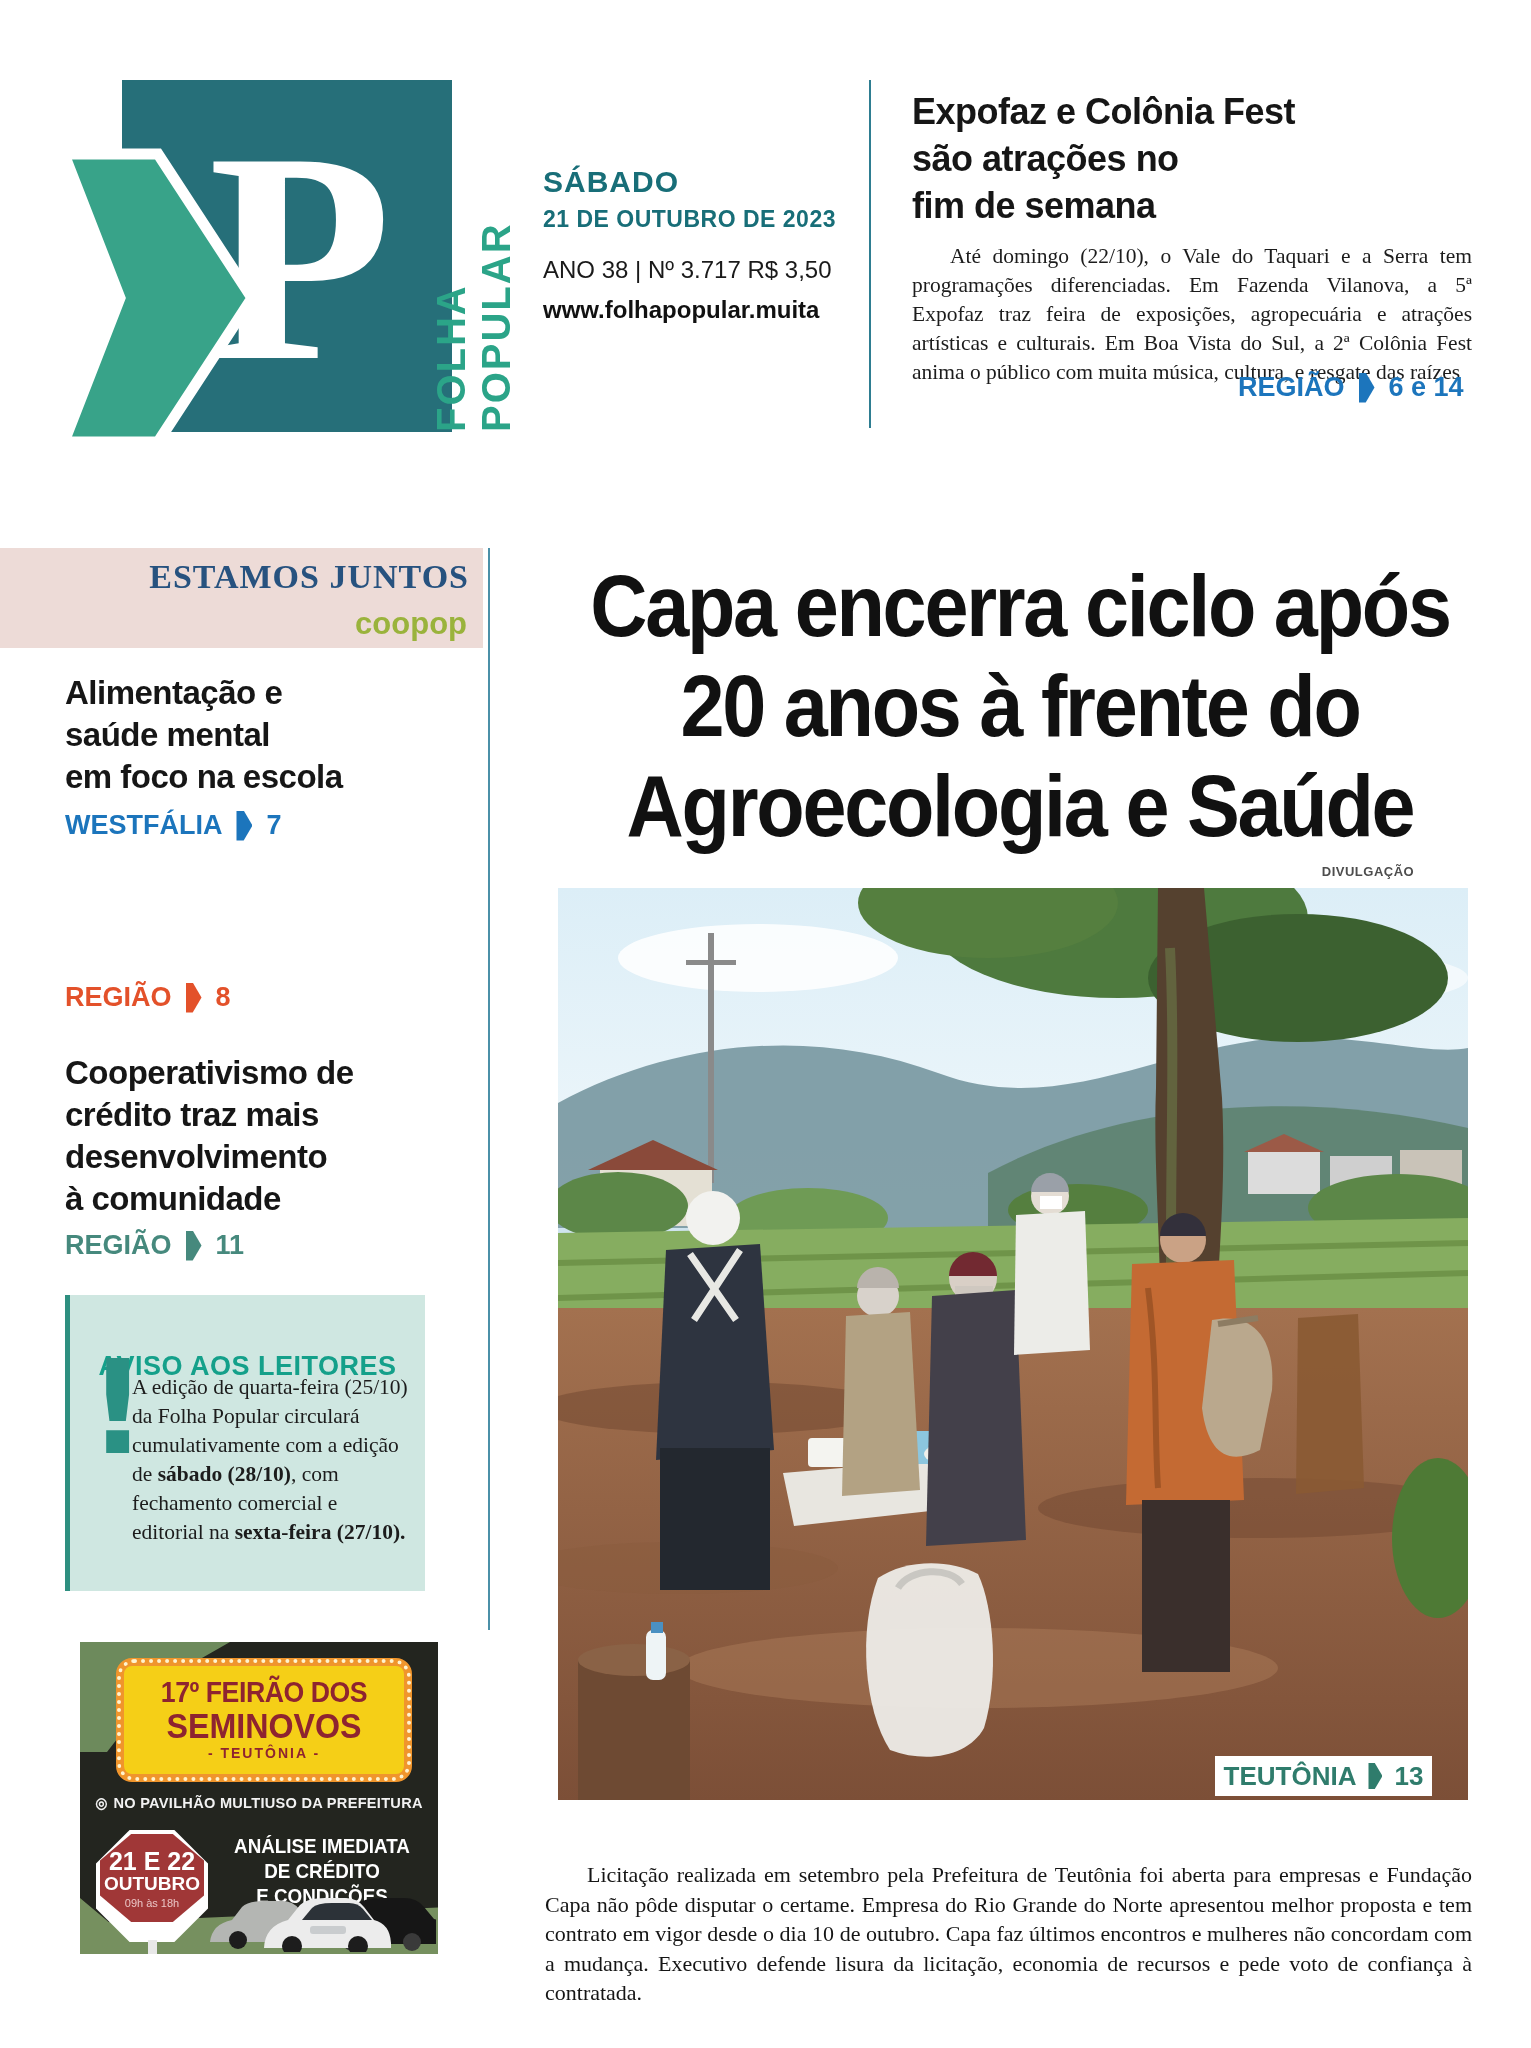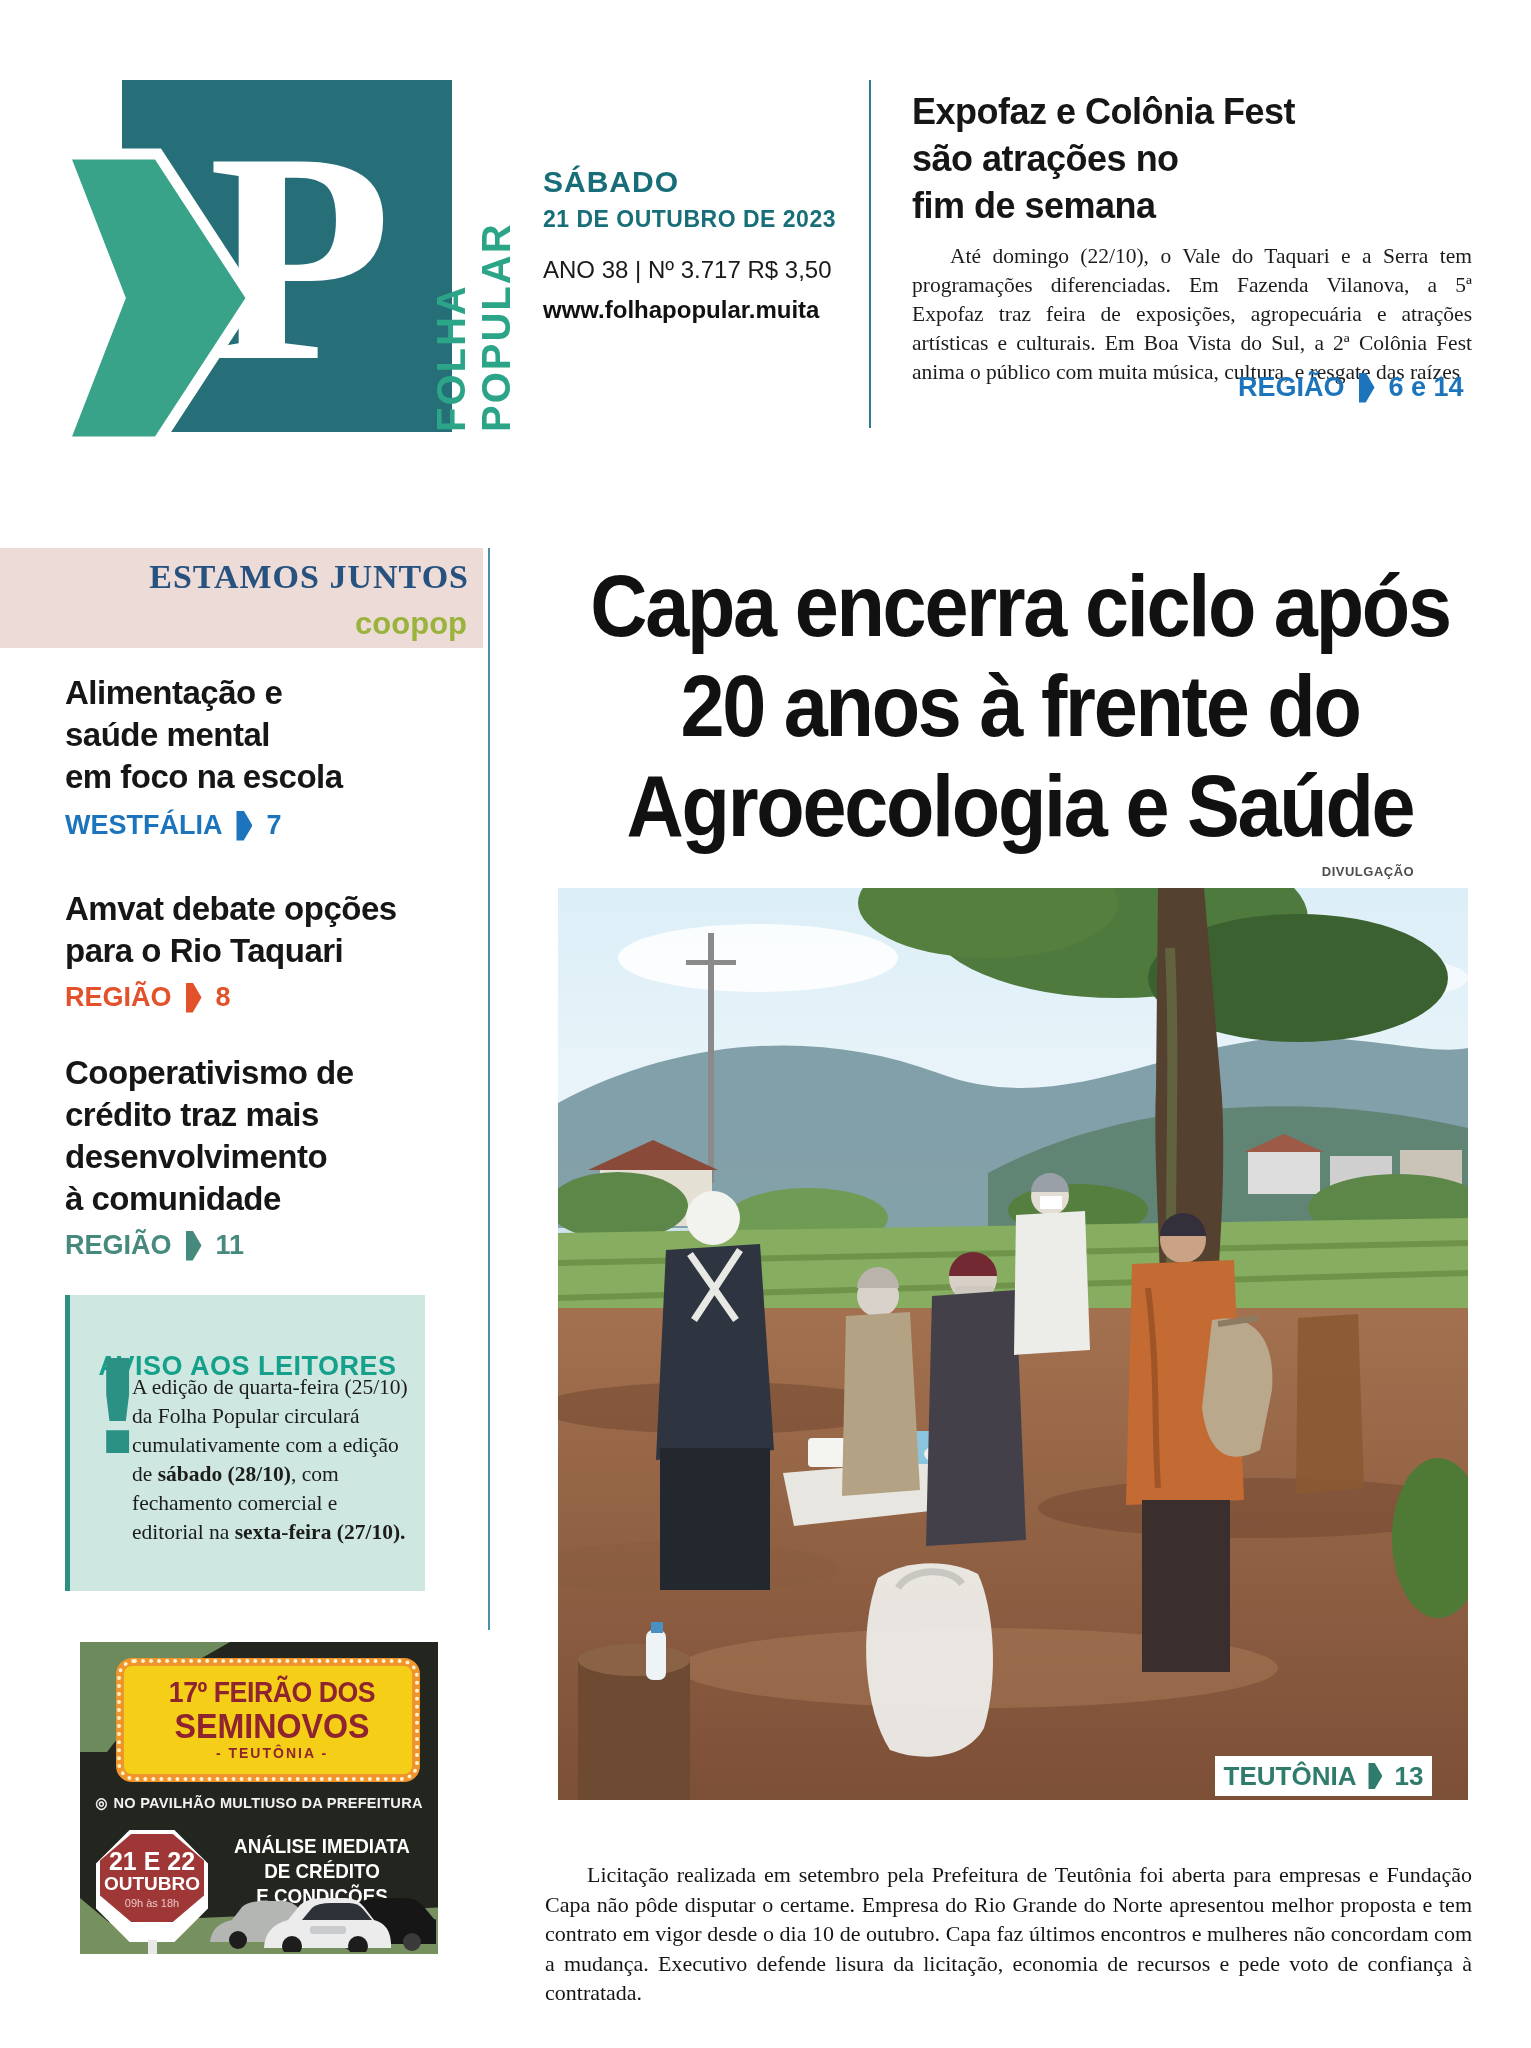--- a/index.html
+++ b/index.html
@@ -62,21 +62,21 @@
                font-family:"Liberation Serif",serif;font-size:21.5px;line-height:29px;color:#1c1c1c;}
   .notice-body b{font-weight:bold;}
 
   
   .ad{left:80px;top:1642px;width:358px;height:312px;background:#23251f;overflow:hidden;}
   .ad-corner-tl{position:absolute;left:0;top:0;width:150px;height:110px;background:#6d8a5c;
                 clip-path:polygon(0 0,100% 0,55% 35%,18% 100%,0 100%);}
   .ad-corner-b{position:absolute;left:0;bottom:0;width:100%;height:80px;background:#76905f;
                clip-path:polygon(0 100%,0 30%,8% 60%,100% 42%,100% 100%);}
   .marquee{position:absolute;left:36px;top:16px;width:280px;height:108px;background:#f5cf17;
-           border:8px solid #f0952c;border-radius:16px;text-align:center;padding-left:8px;}
+           border:8px solid #f0952c;border-radius:16px;text-align:center;}
   .marquee::before{content:"";position:absolute;inset:-7px;border:4px dotted #fff3cd;border-radius:18px;}
   .marquee-l1{margin-top:10px;font-size:29px;font-weight:bold;color:#8e2430;letter-spacing:-.5px;
               transform:scaleX(.92);}
   .marquee-l2{font-size:35px;font-weight:bold;color:#8e2430;line-height:34px;transform:scaleX(.92);}
   .marquee-sub{font-size:14px;font-weight:bold;color:#8e2430;letter-spacing:2px;margin-top:2px;}
   .ad-location{position:absolute;left:0;right:0;top:152px;text-align:center;color:#f2f2f2;
                font-size:15.5px;font-weight:bold;letter-spacing:.3px;transform:scaleX(.94);}
   .pin{color:#f2f2f2;font-size:15px;margin-right:6px;}
   .octagon-outer{position:absolute;left:16px;top:188px;width:112px;height:112px;background:#fff;
                  clip-path:polygon(30% 0,70% 0,100% 30%,100% 70%,70% 100%,30% 100%,0 70%,0 30%);}
@@ -141,22 +141,20 @@
 
   <div class="abs sb-title sb1 prelines">Alimentação e
 saúde mental
 em foco na escola</div>
   <div class="abs tagrow sb1-tag">
     <span>WESTFÁLIA</span>
     <span class="tag-arrow"></span>
     <span class="tag-pages">7</span>
   </div>
 
-  <div class="abs sb-title sb2 prelines">Amvat debate opções
-para o Rio Taquari</div>
   <div class="abs tagrow sb2-tag">
     <span>REGIÃO</span>
     <span class="tag-arrow"></span>
     <span class="tag-pages">8</span>
   </div>
 
   <div class="abs sb-title sb3 prelines">Cooperativismo de
 crédito traz mais
 desenvolvimento
 à comunidade</div>

